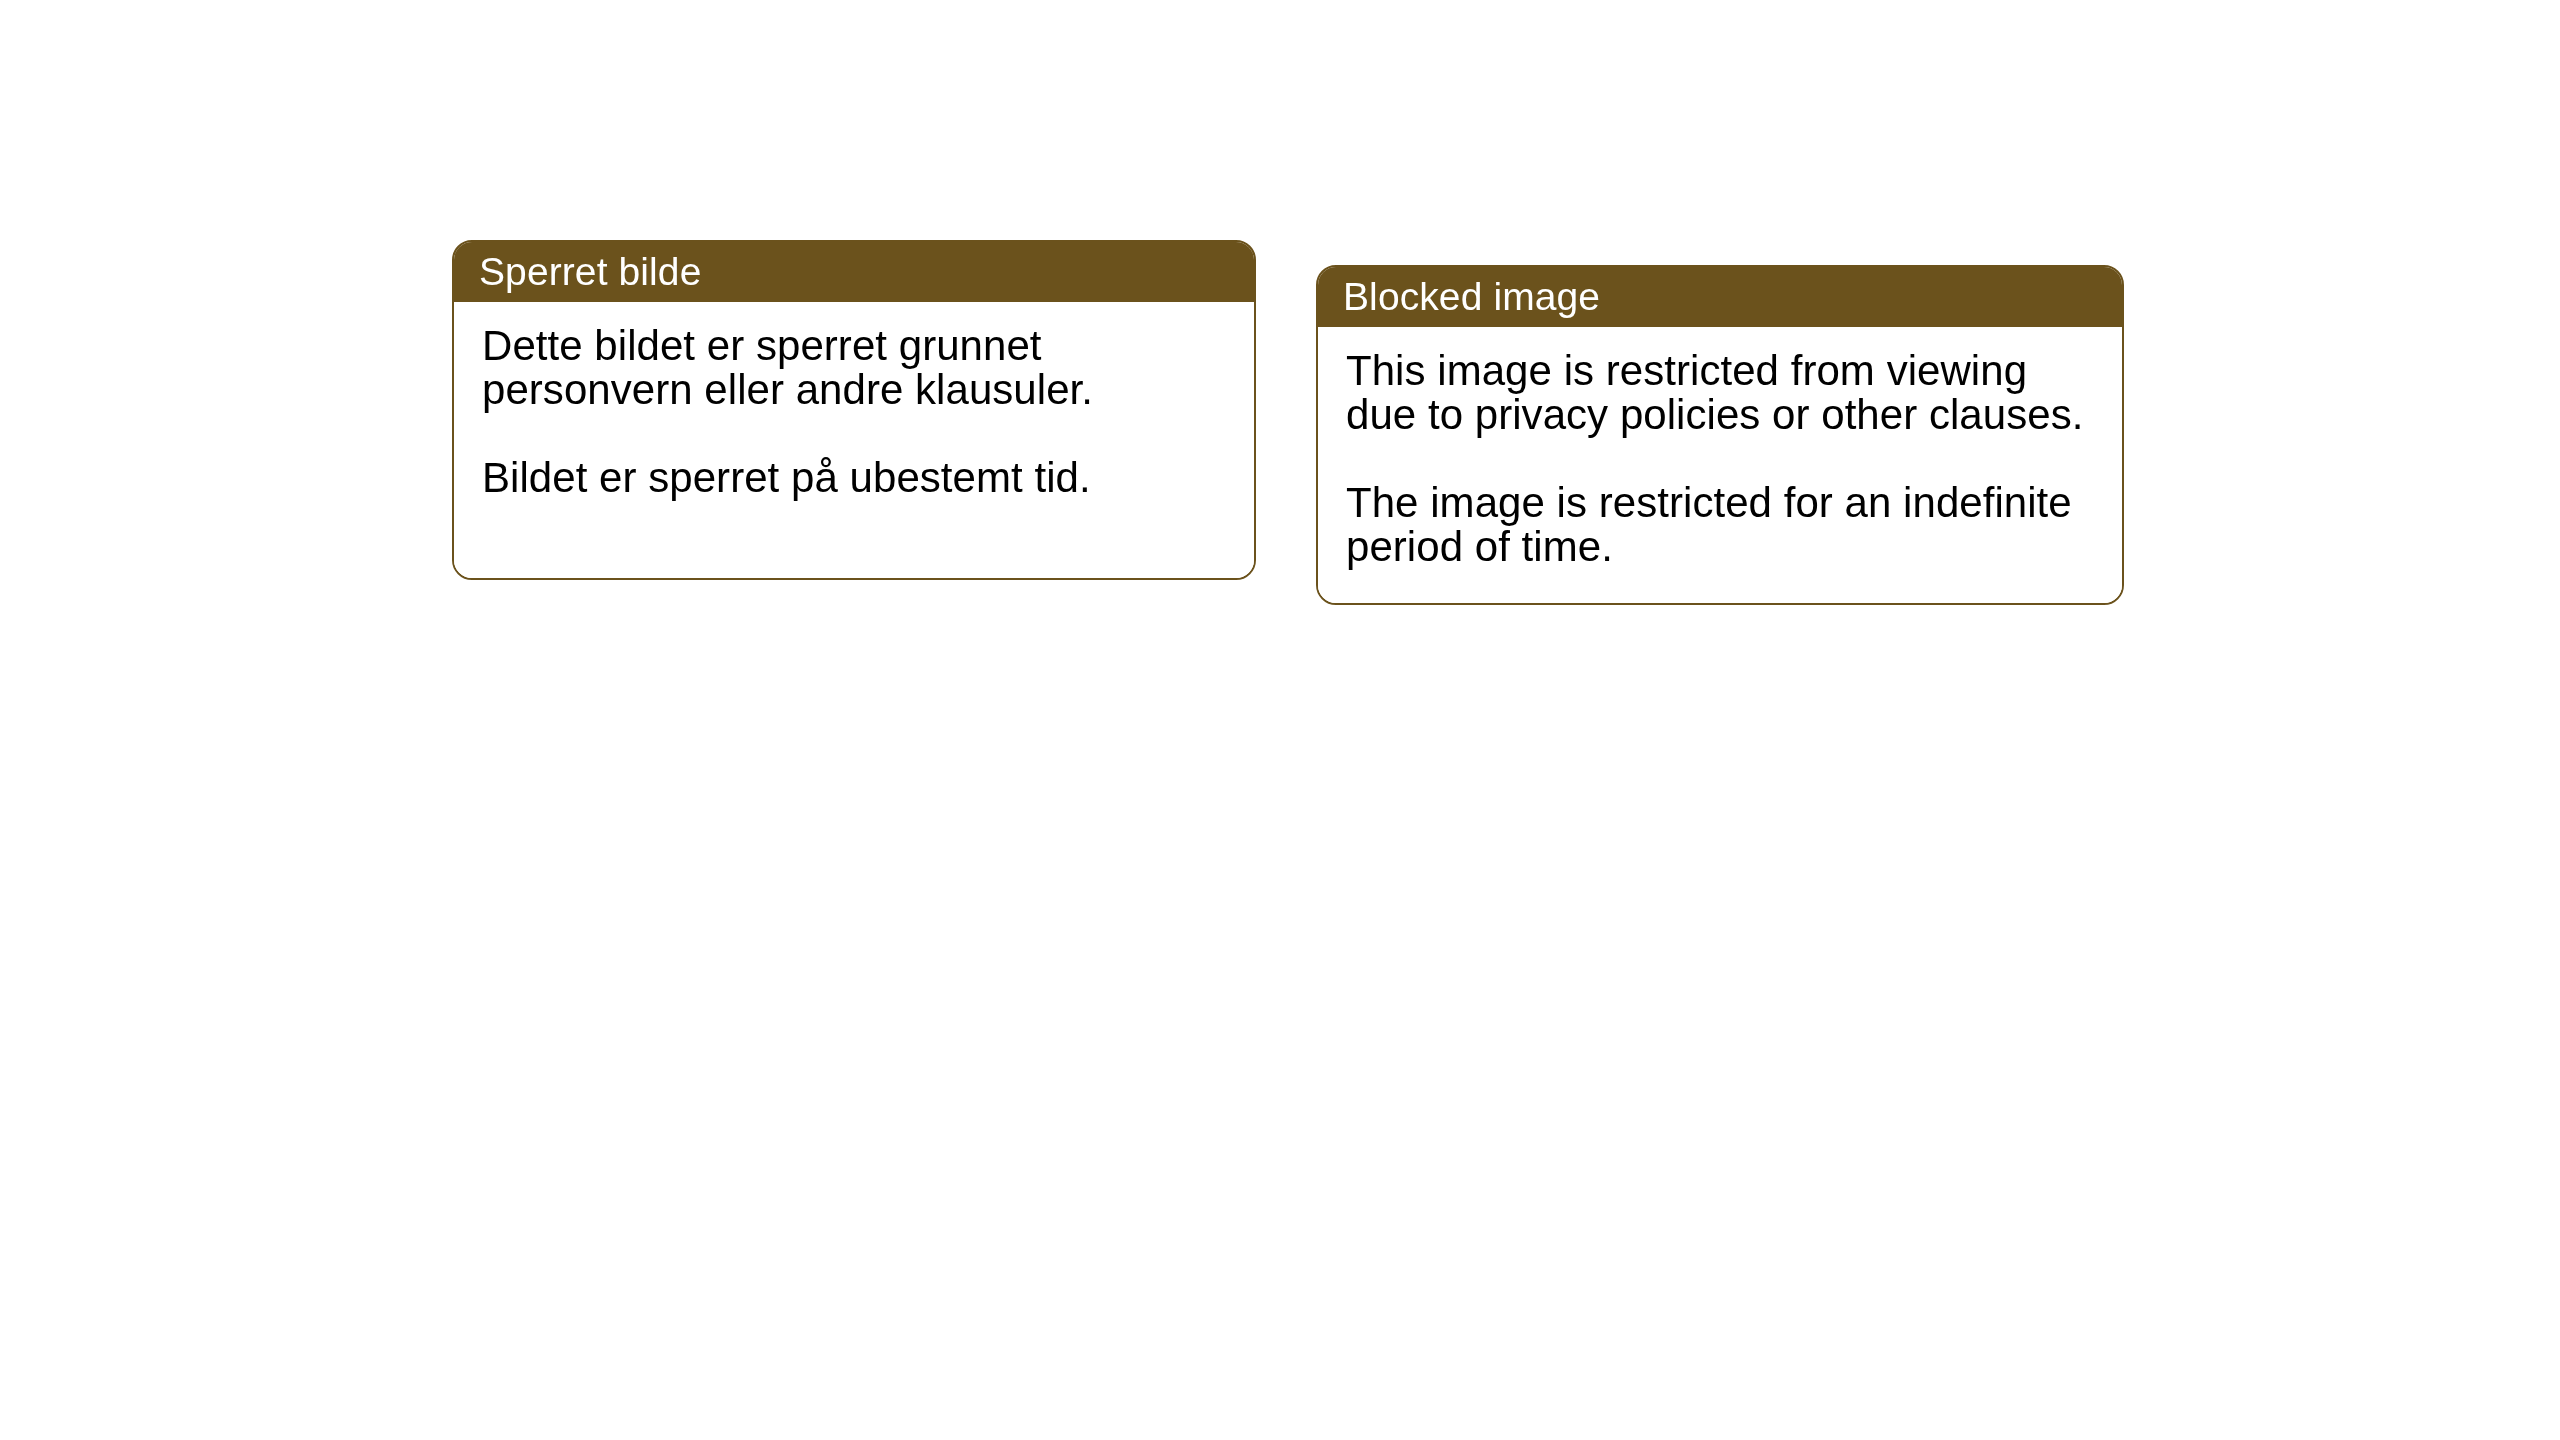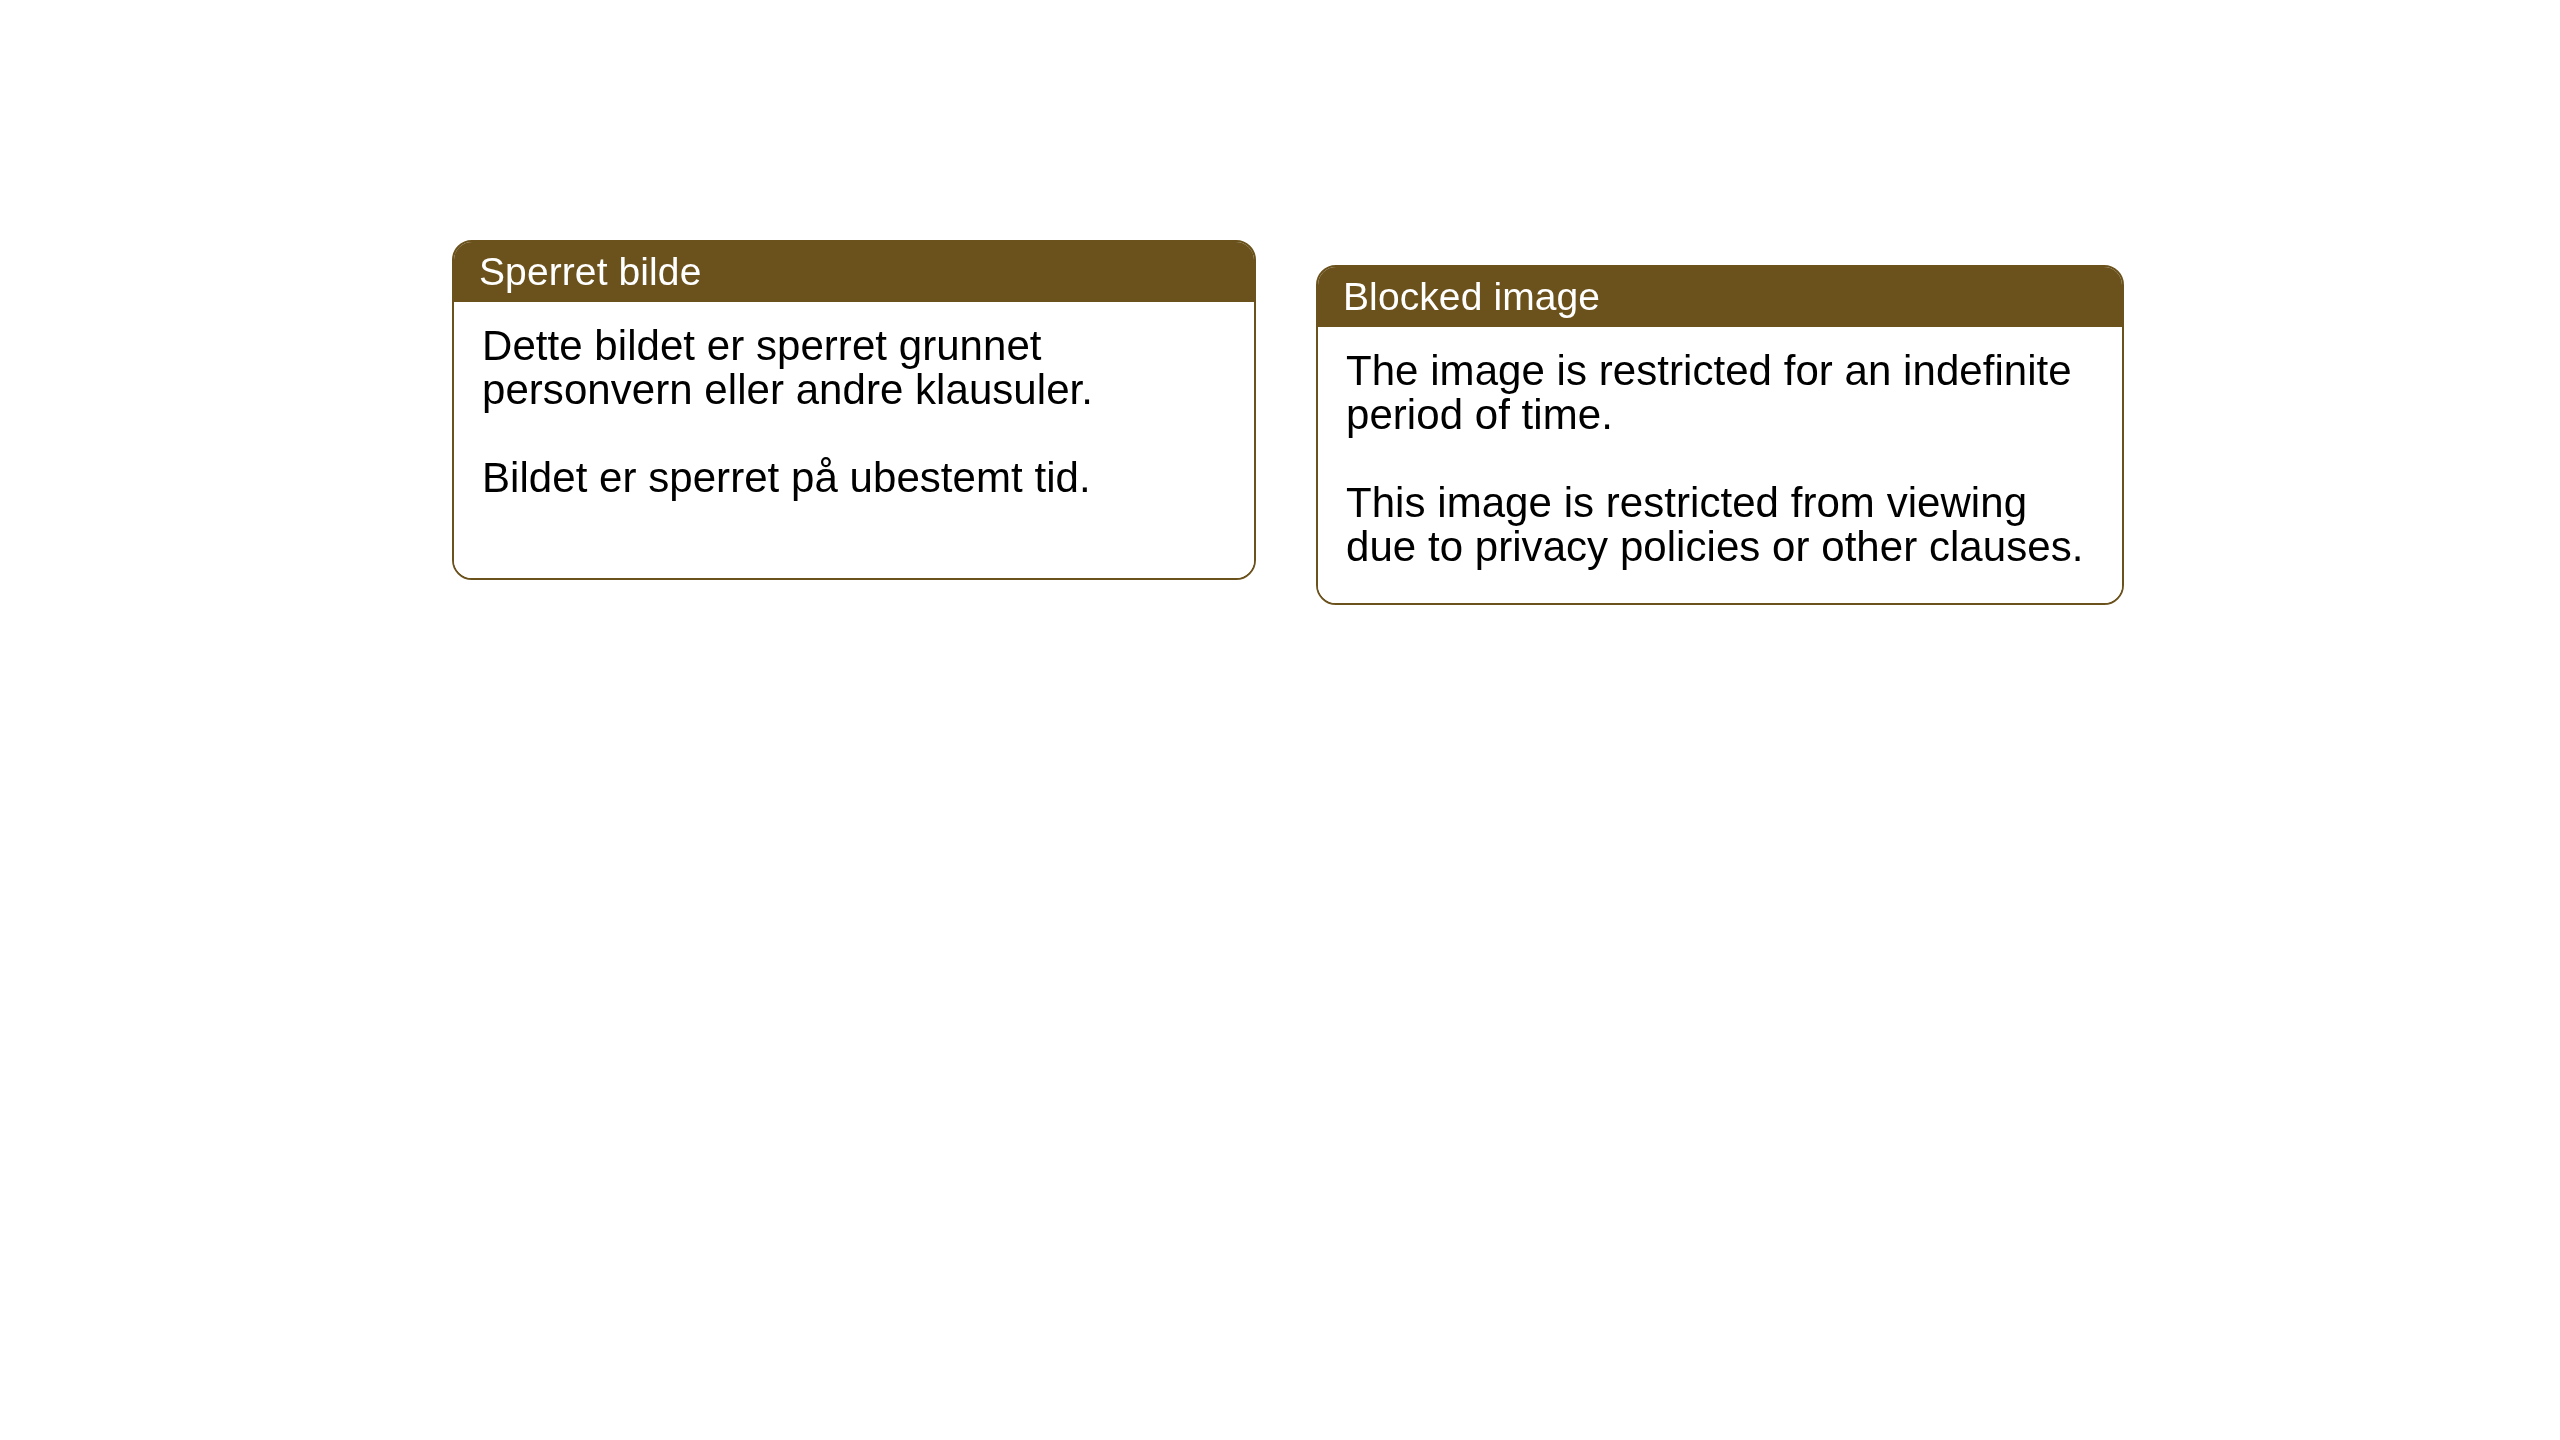--- a/index.html
+++ b/index.html
@@ -102,18 +102,18 @@
       <p class="card-paragraph">Dette bildet er sperret grunnet personvern eller andre klausuler.</p>
       <p class="card-paragraph">Bildet er sperret på ubestemt tid.</p>
     </div>
   </section>
 
   <section class="notice-card card-right">
     <header class="card-header">
       <h2 class="card-title">Blocked image</h2>
     </header>
     <div class="card-body">
+      <p class="card-paragraph">This image is restricted from viewing due to privacy policies or other clauses.</p>
       <p class="card-paragraph">The image is restricted for an indefinite period of time.</p>
-      <p class="card-paragraph">This image is restricted from viewing due to privacy policies or other clauses.</p>
     </div>
   </section>
 
 </div>
 
 </body></html>

